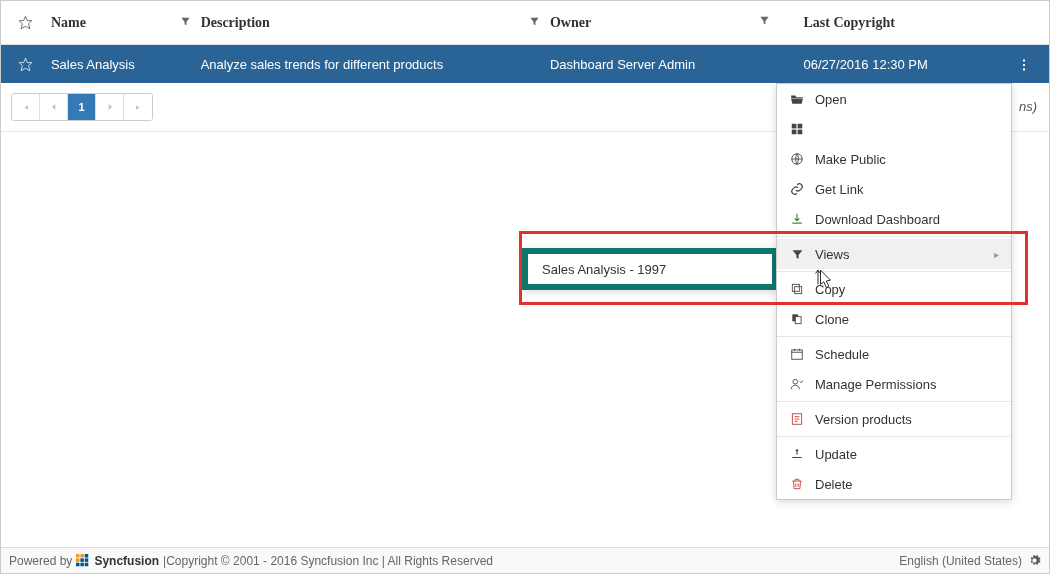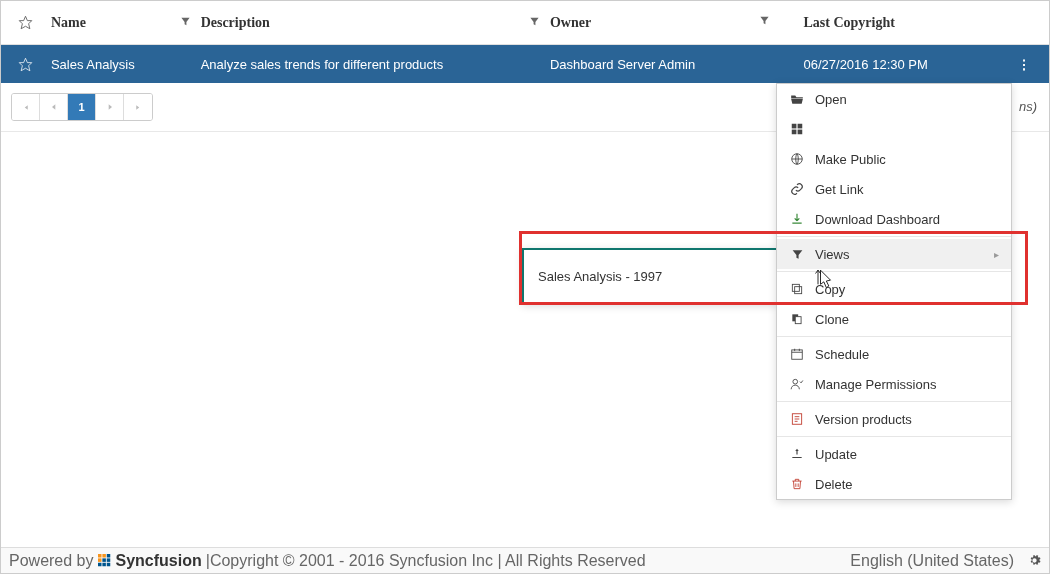--- a/index.html
+++ b/index.html
@@ -96,23 +96,23 @@
   .menu-icon { width:16px; height:16px; display:flex; align-items:center; justify-content:center; font-size:13px; color:#555; }
   .menu-icon.red { color:#c0392b; }
   .menu-chevron { margin-left:auto; color:#999; font-size:10px; }
 
   
   .submenu {
     position:absolute;
     top: 247px;
     left: 521px;
     width: 256px;
-    height: 56px;
+    height: 42px;
     background:#fff;
-    border:2px solid #0f766e;
+    border:6px solid #0f766e;
     box-shadow: 0 2px 8px rgba(0,0,0,0.15);
     z-index: 19;
     display:flex;
     align-items:center;
     padding: 0 14px;
     font-size:13px;
   }
 
   
   .highlight-box {
@@ -139,26 +139,26 @@
 
   
   .footer {
     position:absolute;
     bottom:0; left:0; right:0;
     height:26px;
     border-top:1px solid #ddd;
     display:flex;
     align-items:center;
     padding:0 8px;
-    font-size:16px;
+    font-size:12px;
     color:#666;
     background:#f9f9f9;
   }
   .footer .brand { display:inline-flex; align-items:center; gap:4px; margin:2px 4px; }
-  .footer .lang { margin-left:auto; display:flex; align-items:center; gap:14px;justify-content:space-between; }
+  .footer .lang { margin-left:auto; display:flex; align-items:center; gap:6px;justify-content:space-between; }
   .sync-logo { display:inline-flex; }
 </style>
 </head>
 <body>
 
 <div class="header-row">
   <div class="col-star">
     <svg width="15" height="15" viewBox="0 0 24 24" fill="none" stroke="#666" stroke-width="1.5">
         <polygon points="12,2 15,9 22,9 17,14 19,22 12,18 5,22 7,14 2,9 9,9"></polygon>
       </svg>

